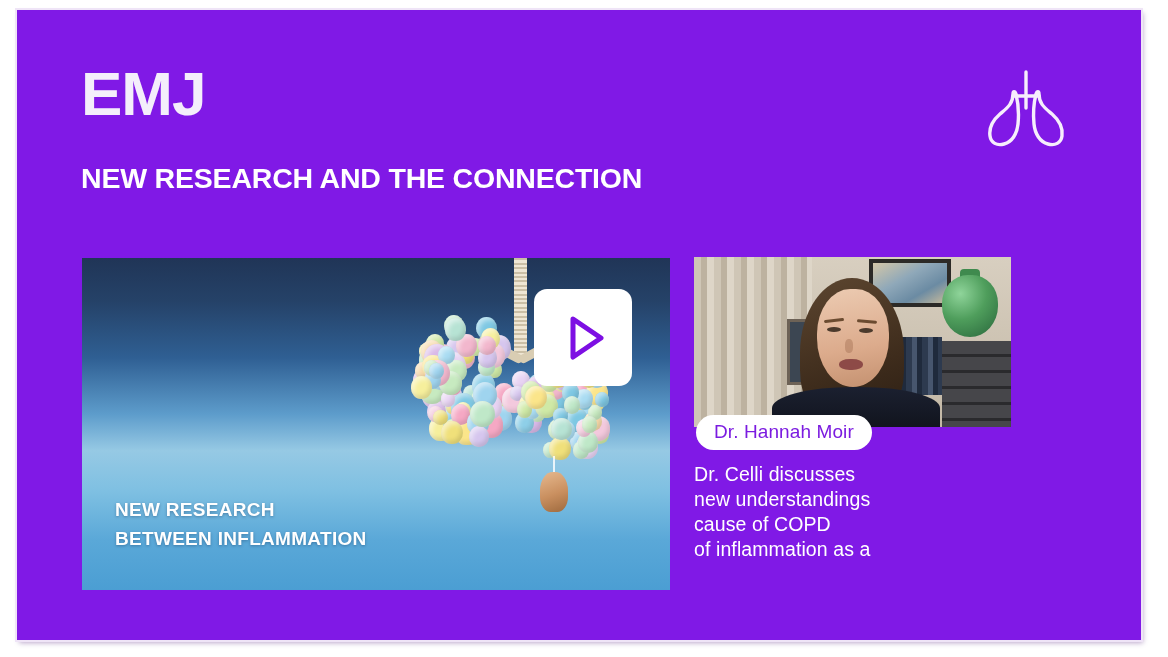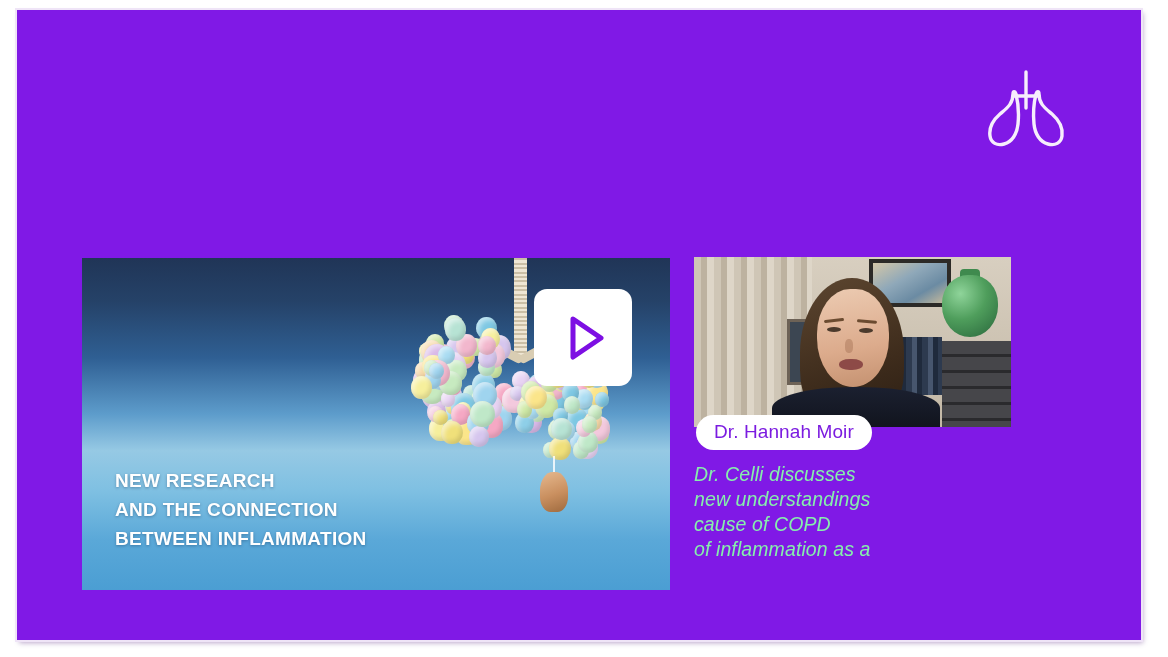--- a/index.html
+++ b/index.html
@@ -261,56 +261,57 @@
     padding: 6px 18px 7px 18px;
     border-radius: 20px;
     letter-spacing: 0.1px;
   }
 
   #speaker-description {
     position: absolute;
     left: 677px;
     top: 452px;
     width: 270px;
-    color: #86efac;
+    color: #ffffff;
     font-size: 19.5px;
     font-weight: 400;
     line-height: 1.29;
     letter-spacing: 0.1px;
-    font-style: italic;
   }
 
   #footer-code {
     position: absolute;
     right: 30px;
     bottom: 17px;
     color: #ddc9f2;
     font-size: 14.5px;
     font-weight: 400;
     letter-spacing: 0.2px;
   }
 </style>
 </head>
 <body>
 
 <div id="slide-frame">
 
   <div id="emj-logo">
+    <div id="emj-wordmark">EMJ</div>
   </div>
 
   <div id="lungs-icon">
     <svg viewBox="0 0 86 82" width="86" height="82" fill="none" stroke="#f6eefc" stroke-width="3.4" stroke-linecap="round" stroke-linejoin="round">
       <path d="M43 4 L43 40"></path>
       <path d="M43 28 L30 28 M43 28 L56 28"></path>
       <path d="M30 26 C30 36 24 40 17 46 C9 53 6 61 7 68 C8 75 14 78 21 76 C29 74 34 66 35 56 C36 46 35 34 33 26 C32 23 30 23 30 26 Z"></path>
       <path d="M56 26 C56 36 62 40 69 46 C77 53 80 61 79 68 C78 75 72 78 65 76 C57 74 52 66 51 56 C50 46 51 34 53 26 C54 23 56 23 56 26 Z"></path>
     </svg>
   </div>
 
   <div id="page-title">
+    <div>NEW RESEARCH AND THE CONNECTION</div>
   </div>
 
   <div id="video-thumb">
 
     <div id="balloon-lungs">
       <div id="trachea"></div>
       <div class="bronchus" id="bronchus-l"></div>
       <div class="bronchus" id="bronchus-r"></div>
       <div id="balloon-cluster">
           <div class="balloon" style="left: 37.3873px; top: 162.427px; width: 17.3442px; height: 18.6451px; background: rgb(251, 229, 138);"></div>
@@ -467,21 +468,20 @@
         </div>
     </div>
 
     <div id="hand-holder">
       <div id="hand-string"></div>
       <div id="hand-shape"></div>
     </div>
 
     <div id="video-thumb-title">
       <div>NEW RESEARCH</div>
-      <div>AND THE CONNECTION</div>
       <div>BETWEEN INFLAMMATION</div>
     </div>
 
     <div id="play-button">
       <svg width="54" height="54" viewBox="0 0 54 54">
         <path d="M17 8 L45 27 L17 46 Z" fill="none" stroke="#7d0fe3" stroke-width="5" stroke-linejoin="round" stroke-linecap="round"></path>
       </svg>
     </div>
   </div>
 

